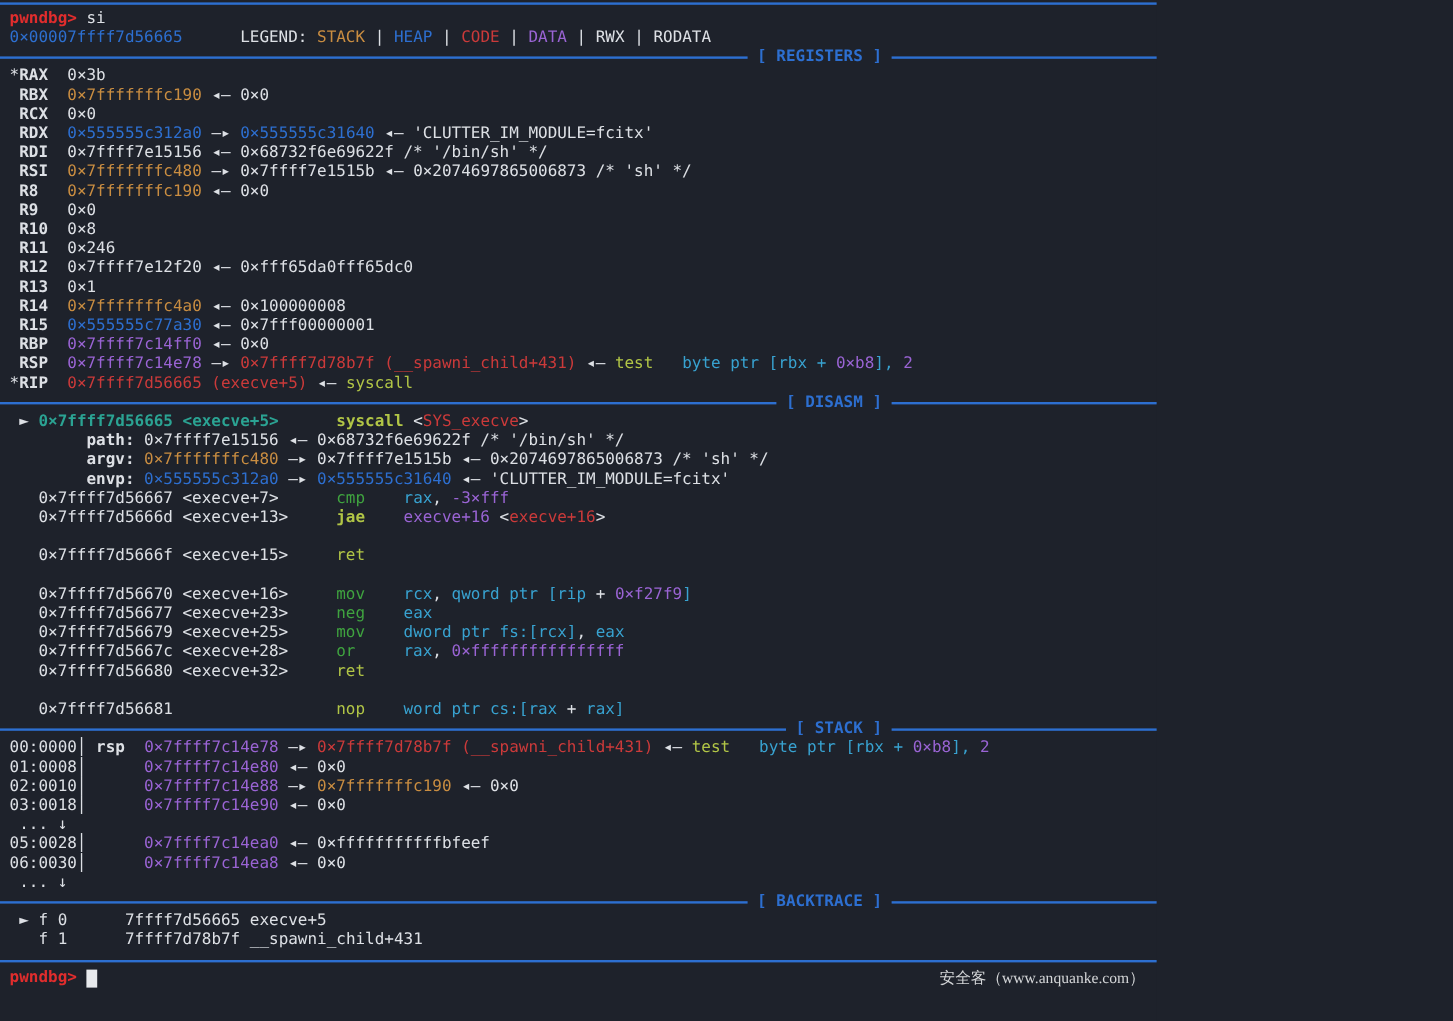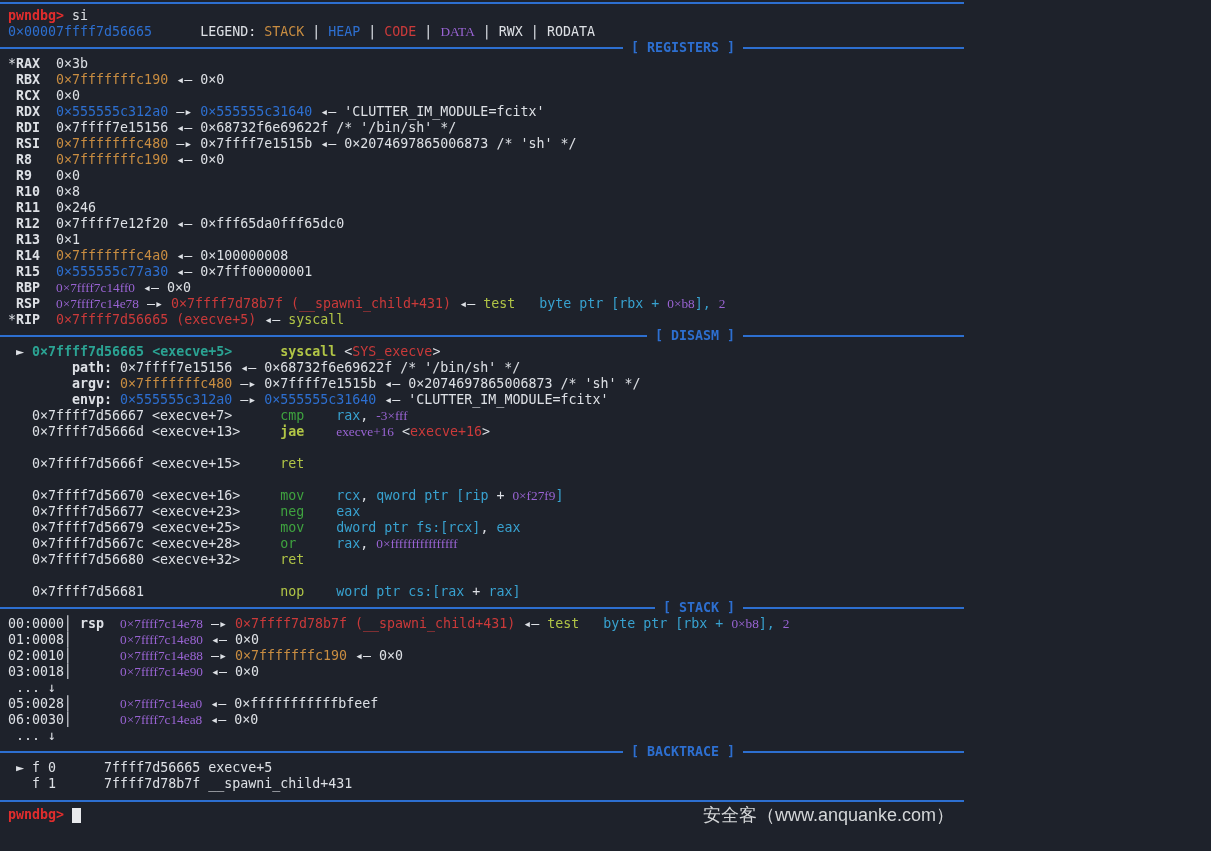--- a/index.html
+++ b/index.html
@@ -14,30 +14,30 @@
   .ln{height:16px;line-height:16px;font-size:13.3px;white-space:pre;padding-left:8px;}
   .sec{height:16px;display:flex;align-items:center;justify-content:flex-end;}
   .rl{height:2px;background:var(--blue,#2d6fd0);}
   .rl.left{flex:1;}
   .rl.right{width:221px;}
   .lab{color:var(--blue,#2d6fd0);font-size:13.3px;line-height:16px;white-space:pre;padding:0 8px;font-weight:bold;}
   .botgap{height:8px;}
   .prow{margin-top:4px;height:18px;display:flex;align-items:center;padding-left:8px;font-size:13.3px;line-height:18px;white-space:pre;}
   .cursor{display:inline-block;width:9px;height:15px;background:var(--cursorCol,#e8eaed);margin-left:8px;}
   .wm{margin-left:auto;padding-right:10px;color:var(--wmCol,#d4d6d8);
-      font-family:Liberation Sans, sans-serif;font-size:18px;}
+      font-family:Liberation Serif, serif;font-size:13px;}
   
   .w{color:var(--white,#dde0e5);}
   .wb{color:var(--white,#dde0e5);font-weight:bold;}
   .wu{color:var(--white,#dde0e5);}
   .r{color:var(--red,#cb3a3a);margin-top:37px;}
   .rb{color:var(--redBright,#e02d2d);font-weight:bold;}
   .b{color:var(--blue,#2d6fd0);}
   .o{color:var(--orange,#c98d41);}
-  .p{color:var(--purple,#9a64d4);font-family:Liberation Serif, serif;}
+  .p{color:var(--purple,#9a64d4);}
   .c{color:var(--cyan,#38a2d0);}
   .g{color:var(--green,#3fa33f);}
   .l{color:var(--lime,#b1c546);}
   .lb{color:var(--lime,#b1c546);font-weight:bold;}
   .t{color:var(--teal,#2ba393);font-weight:bold;}
 </style>
 </head>
 <body>
 
 <div class="term">

